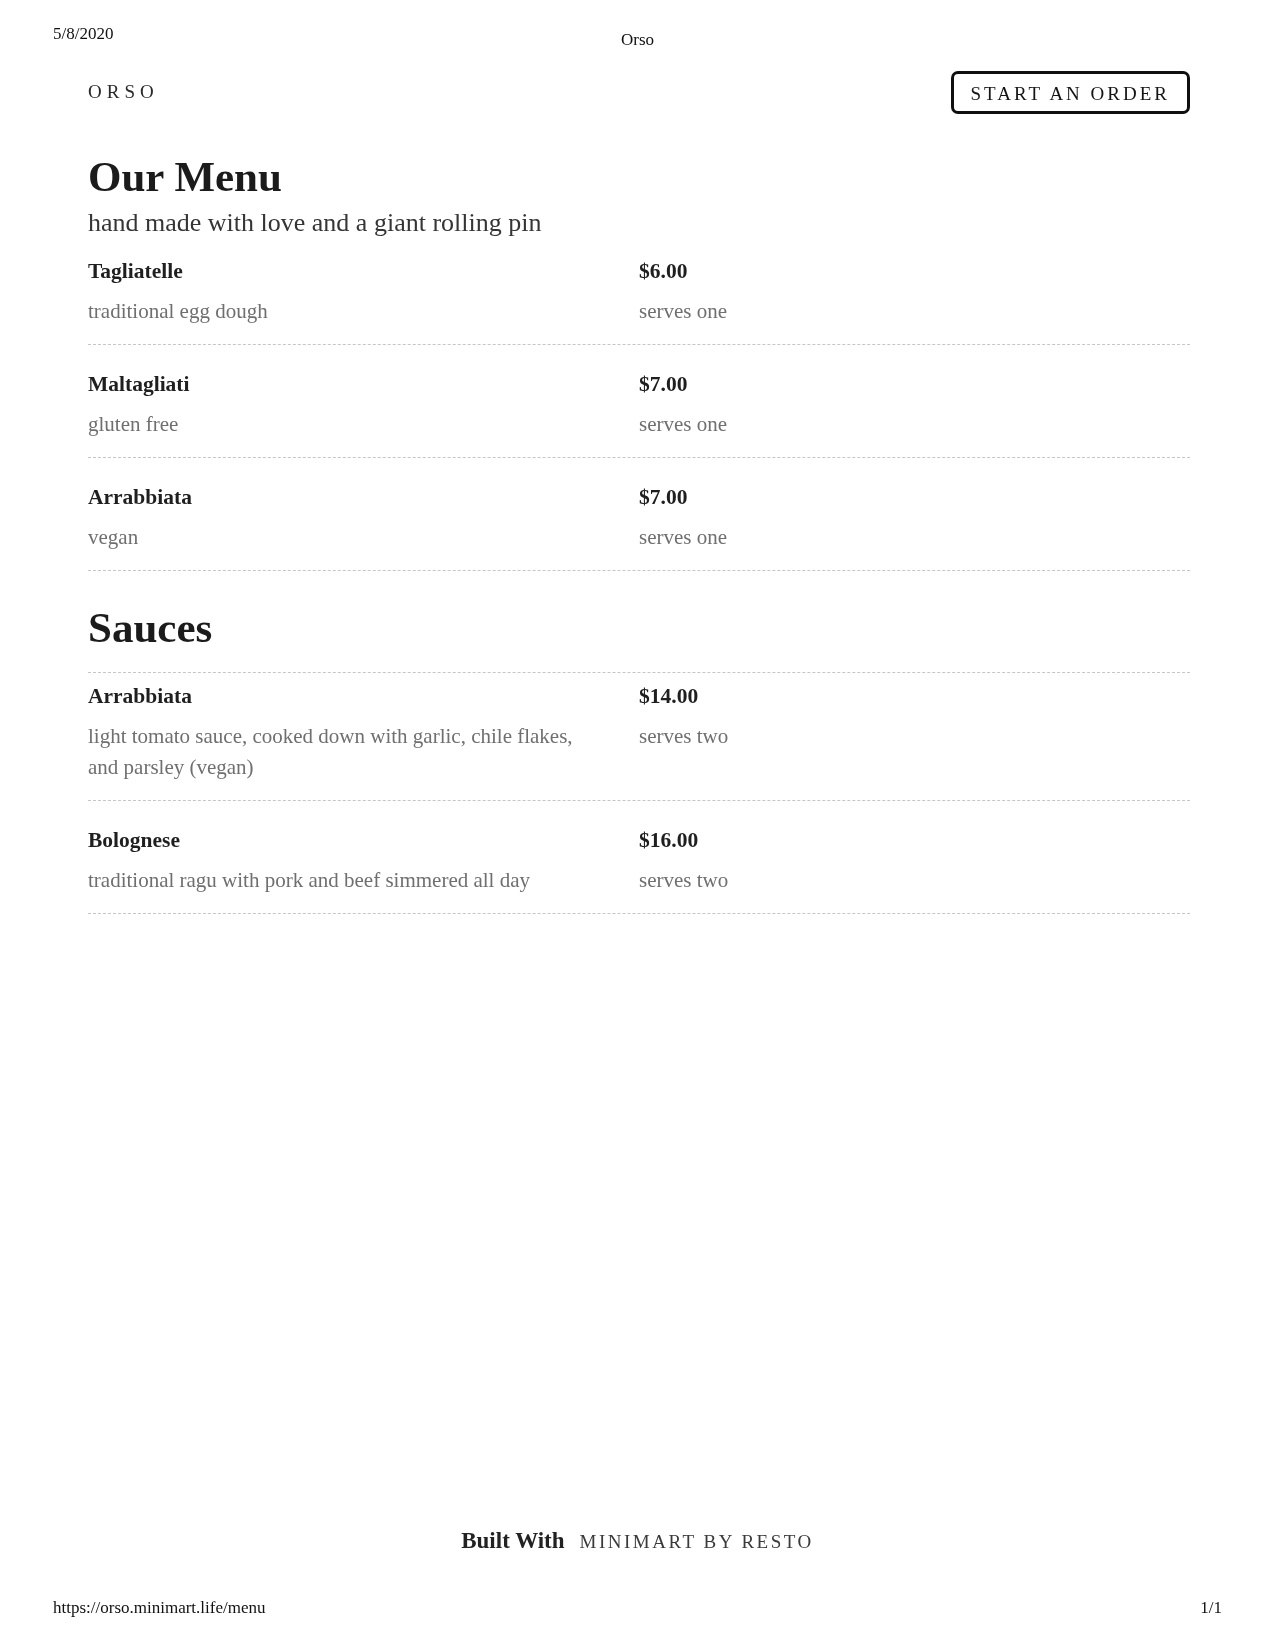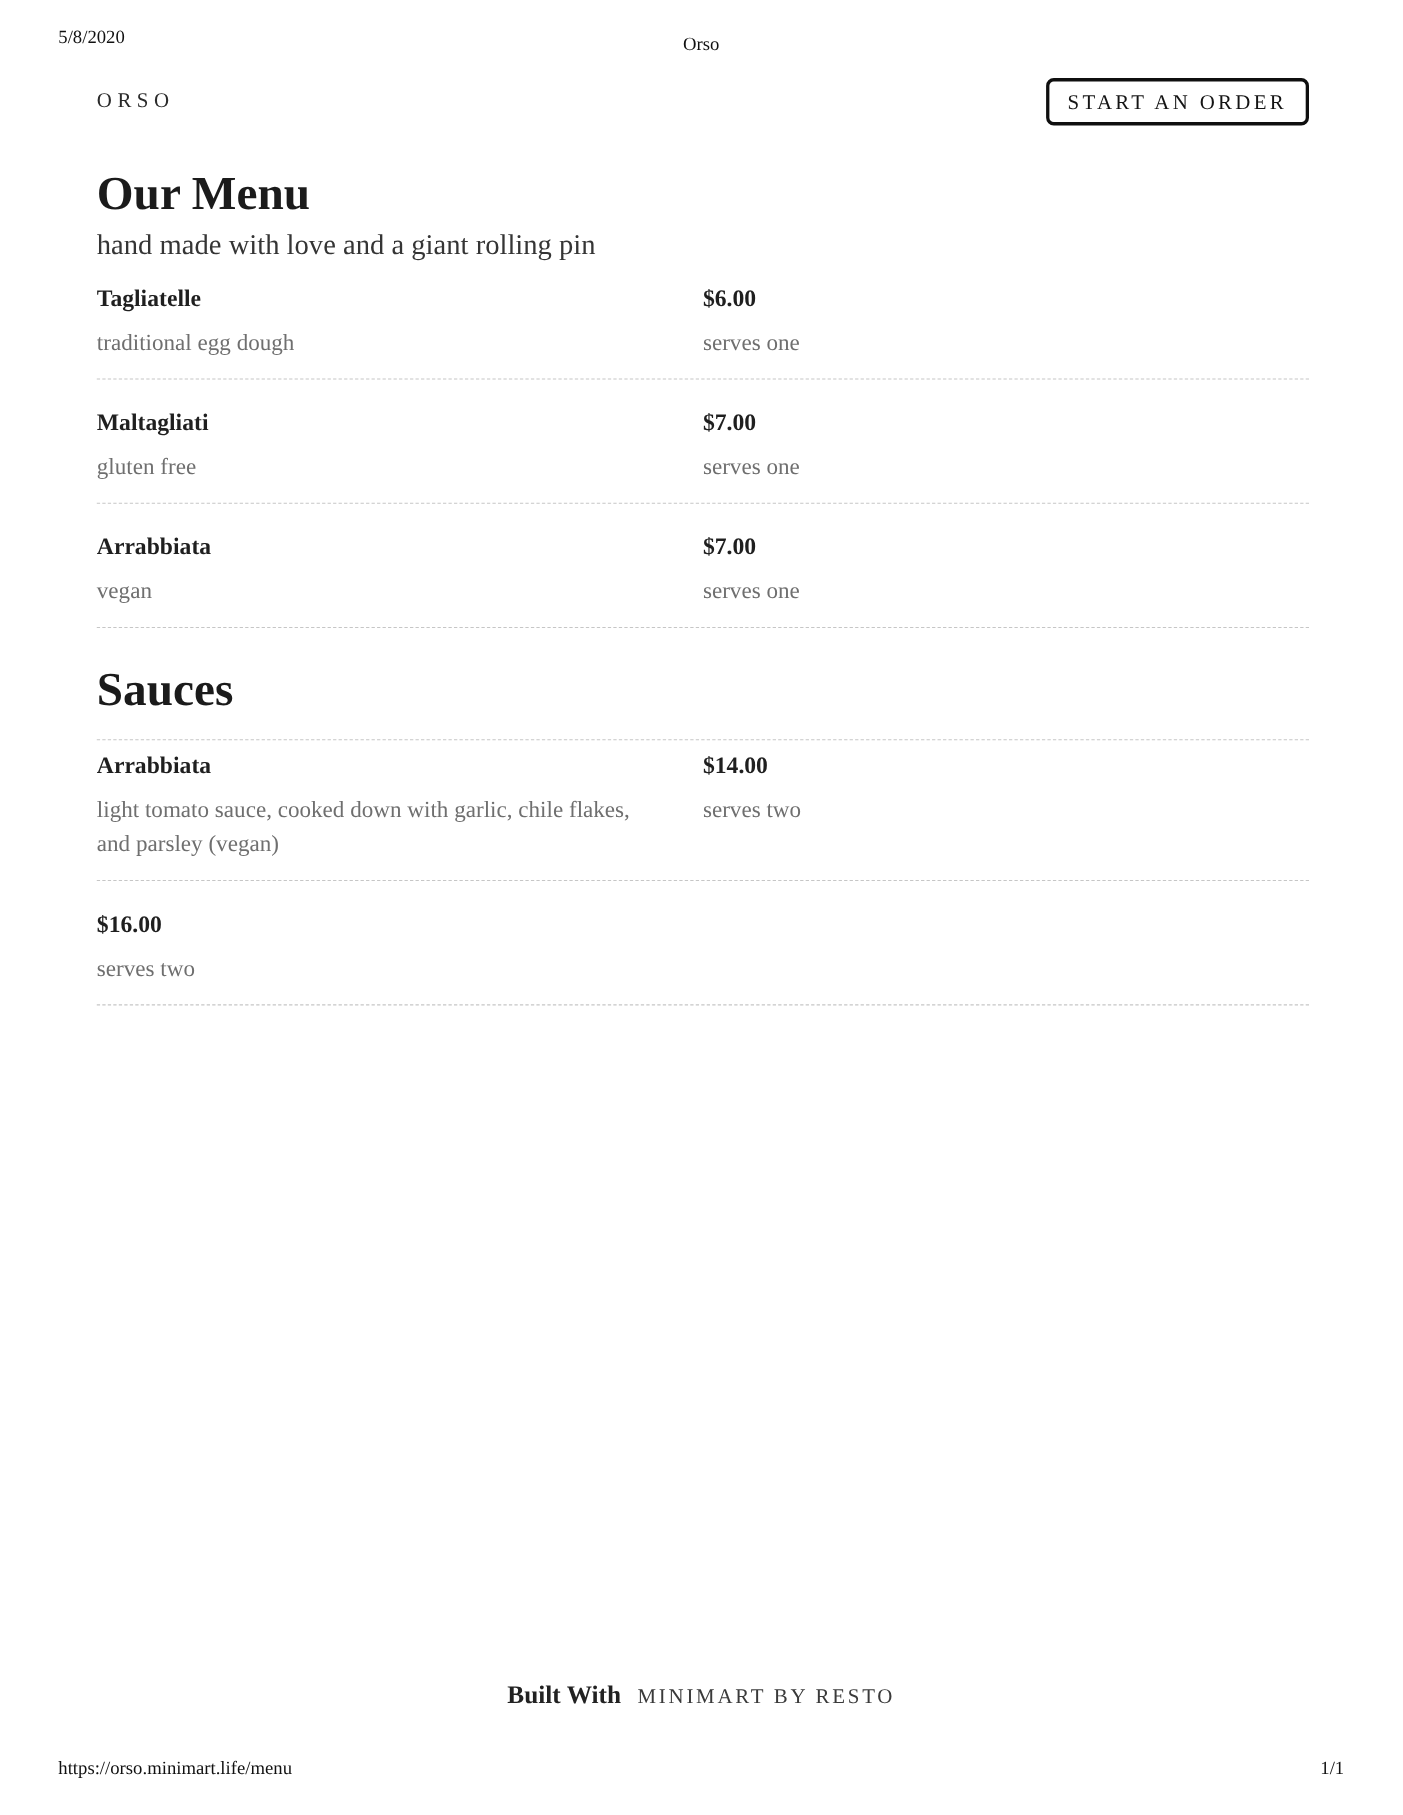--- a/index.html
+++ b/index.html
@@ -170,20 +170,24 @@
             <div class="item-name">Arrabbiata</div>
             <div class="item-desc">light tomato sauce, cooked down with garlic, chile flakes, and parsley (vegan)</div>
           </div>
           <div class="item-right">
             <div class="item-price">$14.00</div>
             <div class="item-serves">serves two</div>
           </div>
         </div>
 
         <div class="menu-item">
+          <div class="item-left">
+            <div class="item-name">Bolognese</div>
+            <div class="item-desc">traditional ragu with pork and beef simmered all day</div>
+          </div>
           <div class="item-right">
             <div class="item-price">$16.00</div>
             <div class="item-serves">serves two</div>
           </div>
         </div>
 
       </div>
     </section>
 
   </div>

